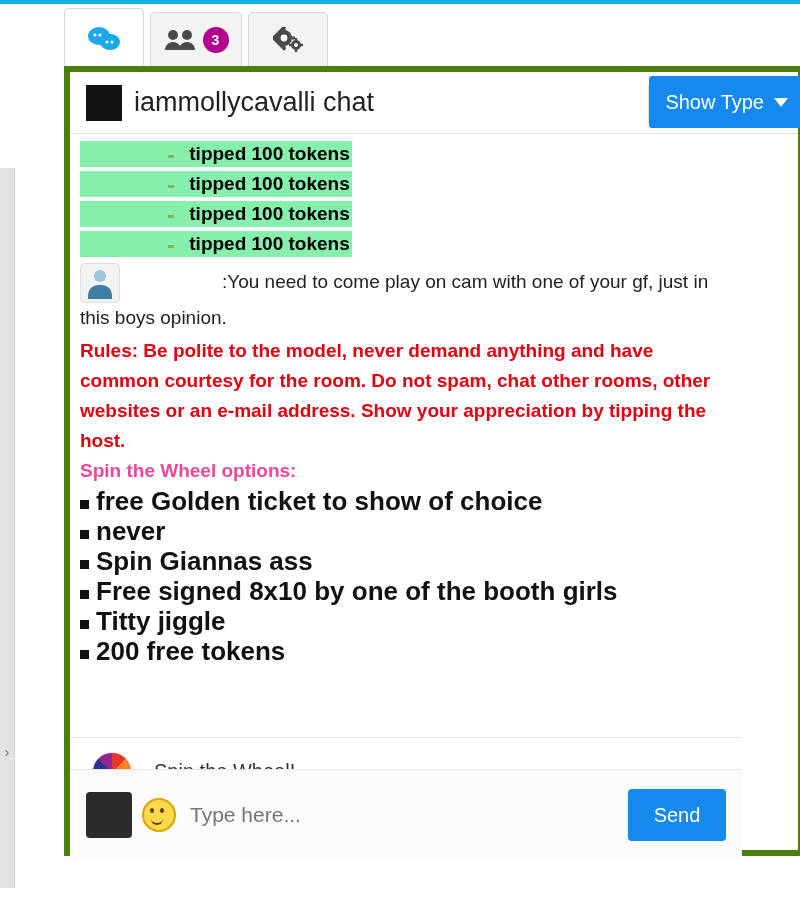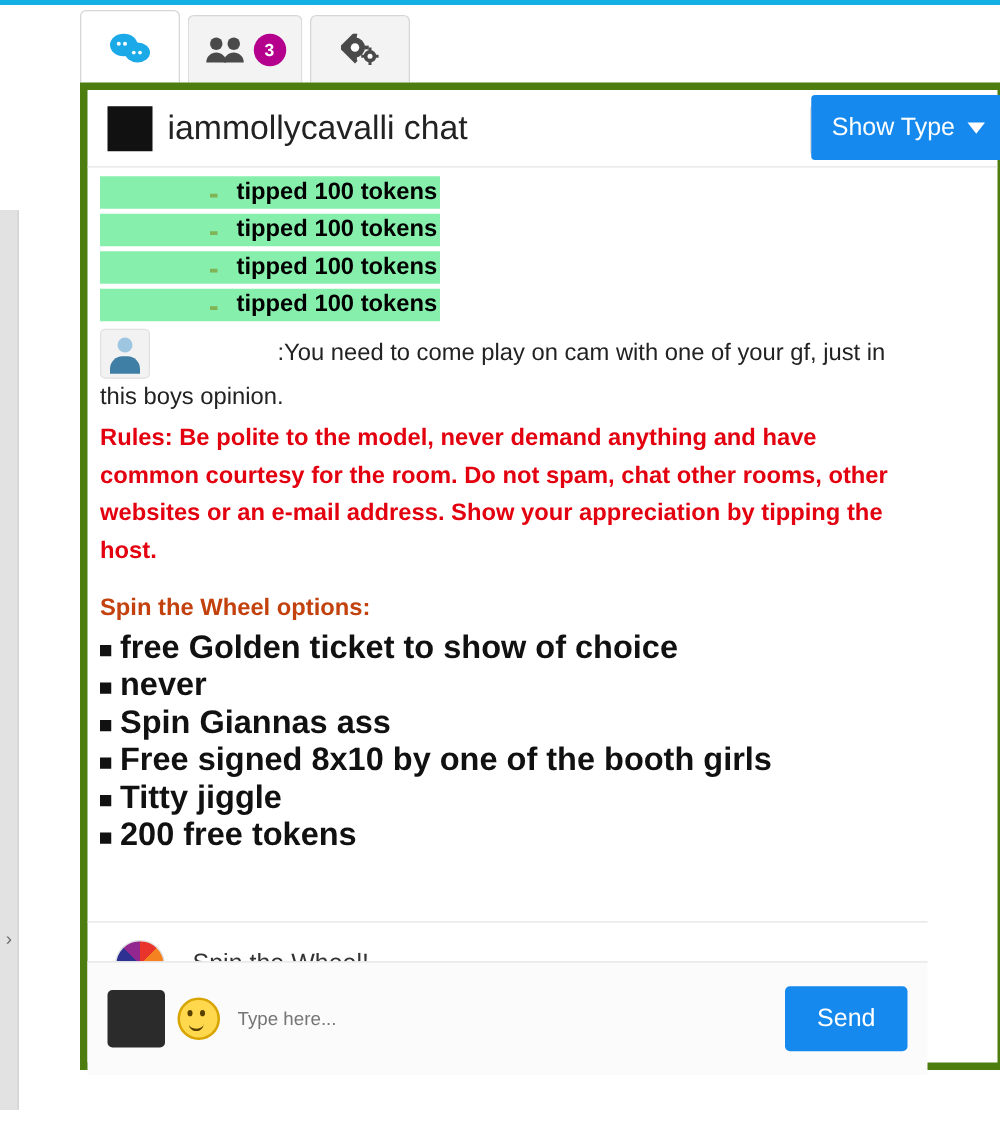--- a/index.html
+++ b/index.html
@@ -241,23 +241,23 @@
   .rules {
     color: #e3000f;
     font-weight: bold;
     font-size: 19px;
     line-height: 30px;
     margin-top: 4px;
   }
   .spin-head {
     font-weight: bold;
     font-size: 19px;
-    color: #c2410c;
+    color: #ec4899;
     line-height: 30px;
-    margin-top: 16px;
+    margin-top: 0;
   }
   .spin-item {
     font-weight: bold;
     font-size: 26px;
     color: #111;
     line-height: 30px;
   }
   .sq {
     display: inline-block;
     width: 9px;
@@ -350,21 +350,21 @@
     left: 7px; top: 17px;
     width: 12px; height: 6px;
     border-bottom: 2px solid #5a4000;
     border-radius: 0 0 8px 8px;
   }
   .type-input {
     flex: 1 1 auto;
     border: none;
     outline: none;
     background: transparent;
-    font-size: 15px;
+    font-size: 21px;
     color: #4d7c0f;
     font-family: "Liberation Sans", sans-serif;
   }
   .send-btn {
     width: 98px;
     height: 52px;
     background: #1589ee;
     color: #fff;
     border: none;
     border-radius: 4px;

